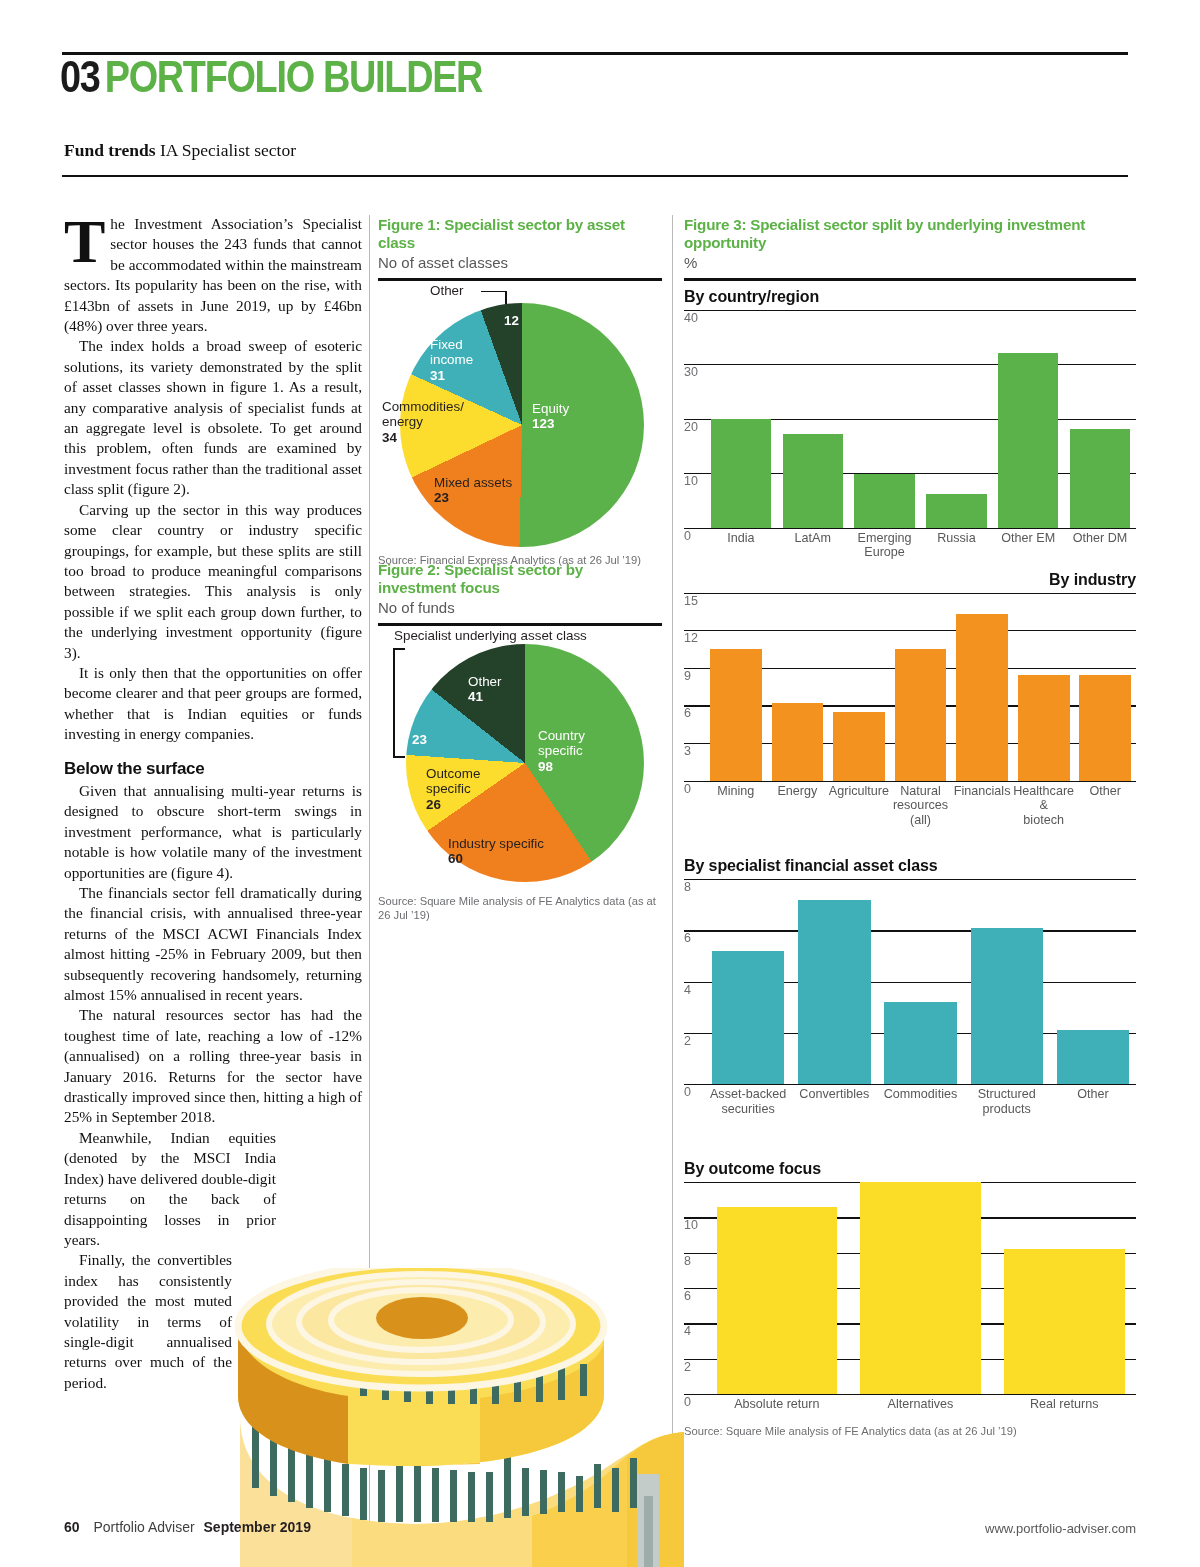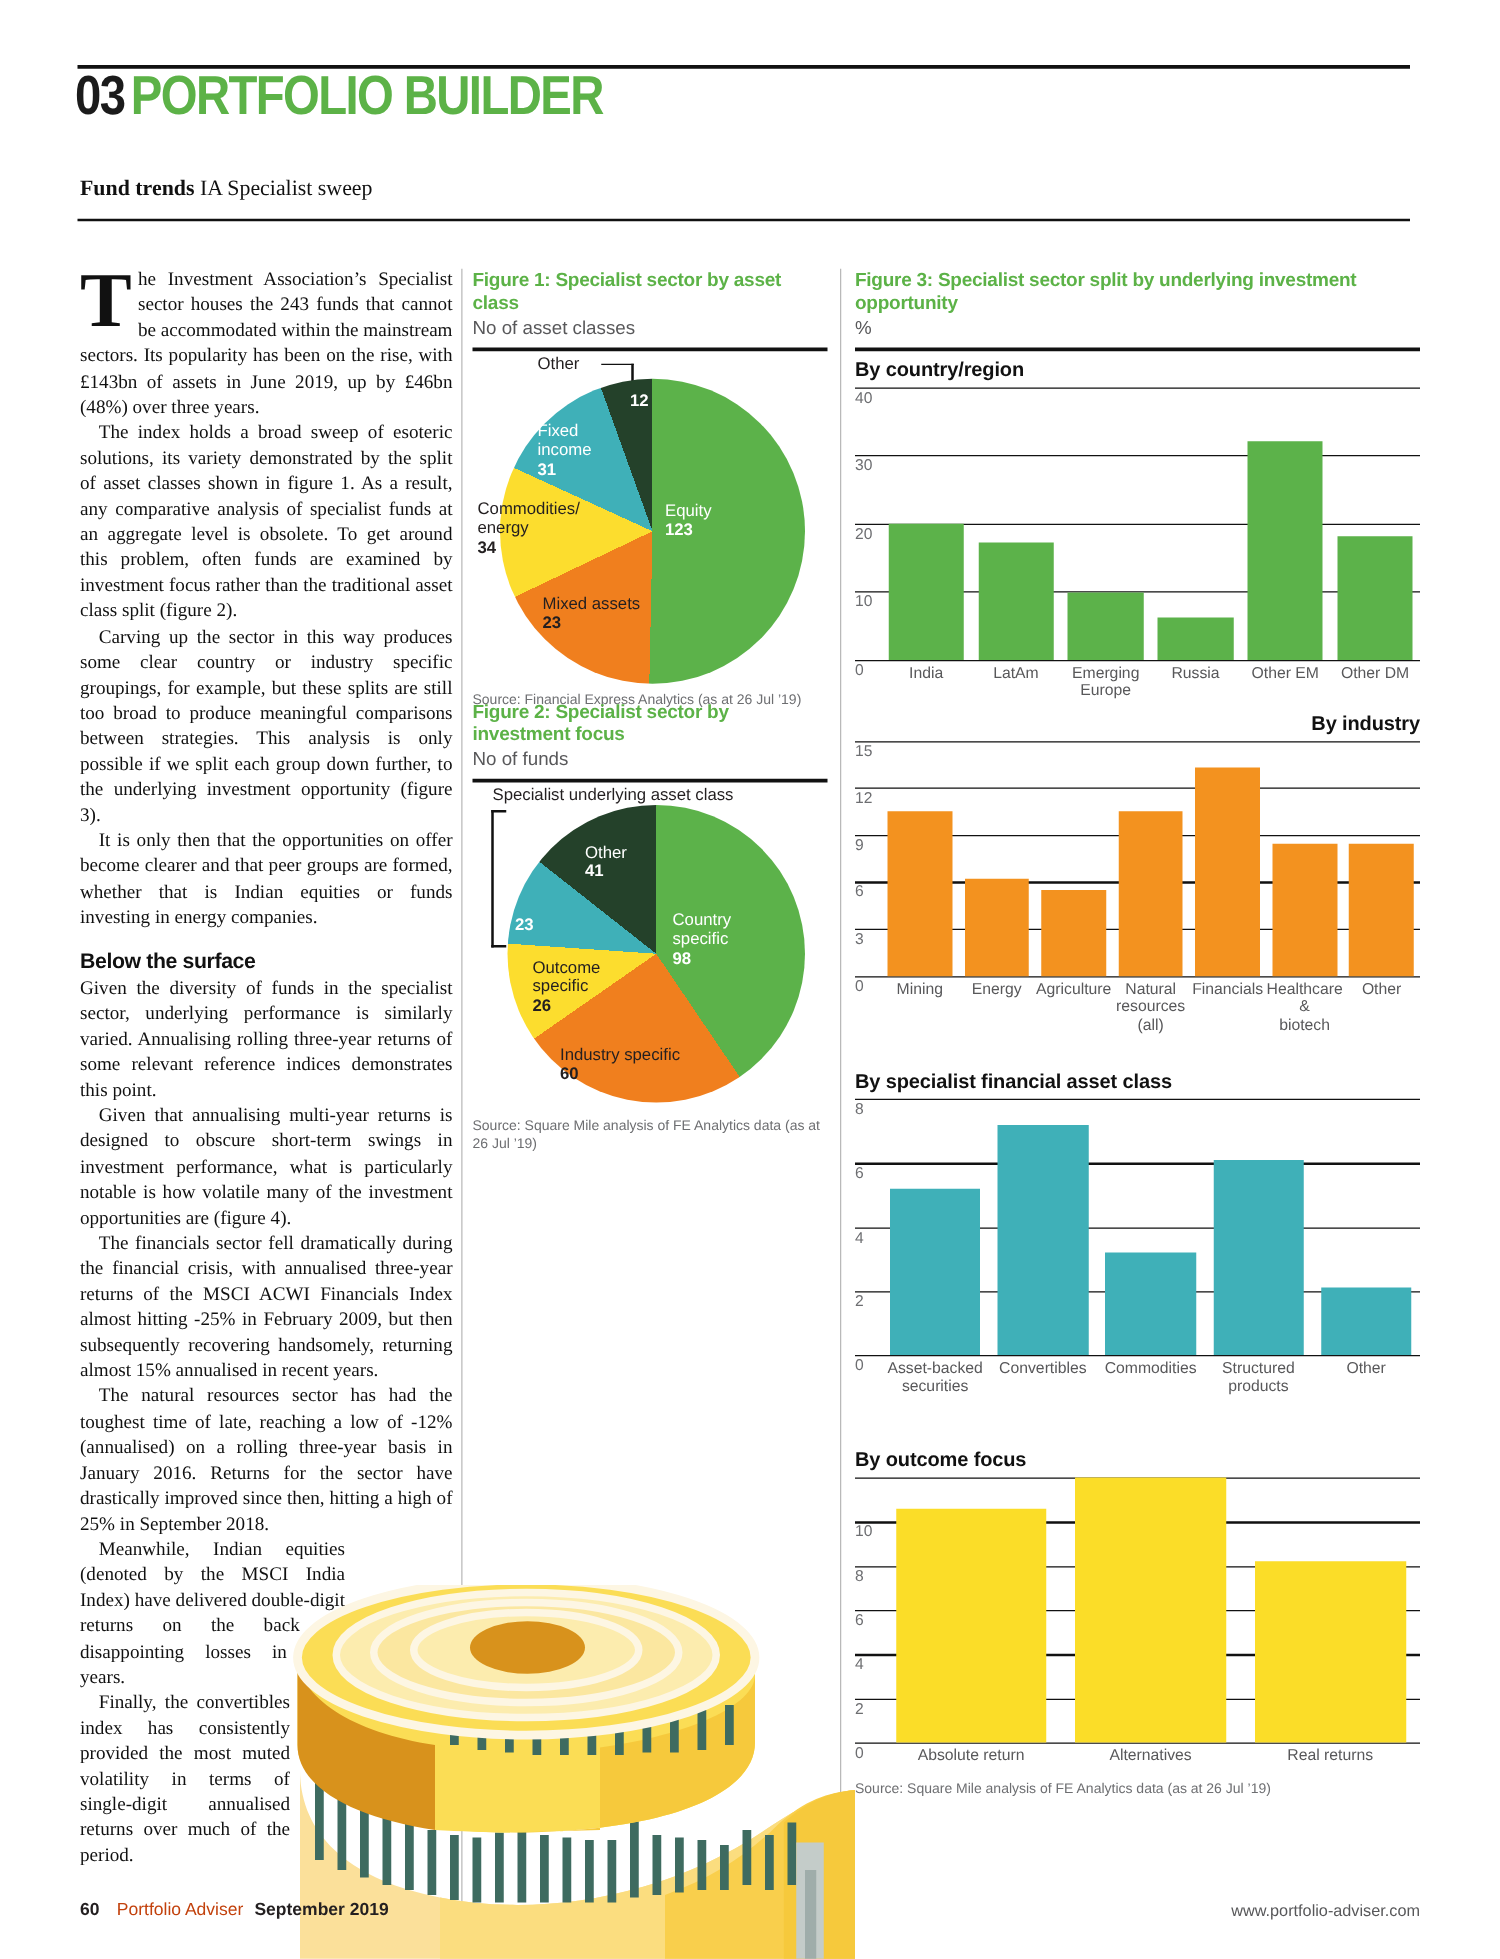--- a/index.html
+++ b/index.html
@@ -78,50 +78,49 @@
   .xlab{flex:1;text-align:center;font-family:"Liberation Sans",sans-serif;
         font-size:12.6px;color:#58585a;line-height:14.5px;}
 
   
   .tape{position:absolute;left:232px;top:1268px;width:452px;height:300px;overflow:hidden;}
 
   
   .footer-left{position:absolute;left:64px;top:1519px;font-family:"Liberation Sans",sans-serif;
                font-size:14px;color:#231f20;}
   .footer-left .pg{font-weight:bold;}
-  .footer-left .mag{color:#c2410c;}
+  .footer-left .mag{color:#404040;}
   .footer-left .date{font-weight:bold;}
   .footer-right{position:absolute;right:64px;top:1521px;font-family:"Liberation Sans",sans-serif;
                 font-size:13px;color:#58585a;}
 </style>
 </head>
 <body>
 
 <div class="page">
 
   <div class="rule-top"></div>
   <div class="masthead">
     <span class="mast-num">03</span>
     <span class="mast-title">PORTFOLIO BUILDER</span>
   </div>
   <div class="kicker">
-    <b>Fund trends</b><span> IA Specialist sweep</span>
+    <b>Fund trends</b><span> IA Specialist sector</span>
   </div>
   <div class="rule-kicker"></div>
 
   <div class="vrule a"></div>
   <div class="vrule b"></div>
 
   <div class="col-text">
     <p class="first"><span class="dropcap">T</span><span>he Investment Association’s Specialist sector houses the 243 funds that cannot be accommodated within the mainstream sectors. Its popularity has been on the rise, with £143bn of assets in June 2019, up by £46bn (48%) over three years.</span></p>
     <p><span>The index holds a broad sweep of esoteric solutions, its variety demonstrated by the split of asset classes shown in figure 1. As a result, any comparative analysis of specialist funds at an aggregate level is obsolete. To get around this problem, often funds are examined by investment focus rather than the traditional asset class split (figure 2).</span></p>
     <p><span>Carving up the sector in this way produces some clear country or industry specific groupings, for example, but these splits are still too broad to produce meaningful comparisons between strategies. This analysis is only possible if we split each group down further, to the underlying investment opportunity (figure 3).</span></p>
     <p><span>It is only then that the opportunities on offer become clearer and that peer groups are formed, whether that is Indian equities or funds investing in energy companies.</span></p>
     <div class="subhead">Below the surface</div>
-    <p class="first"><span>Given the diversity of funds in the specialist sector, underlying performance is similarly varied. Annualising rolling three-year returns of some relevant reference indices demonstrates this point.</span></p>
     <p><span>Given that annualising multi-year returns is designed to obscure short-term swings in investment performance, what is particularly notable is how volatile many of the investment opportunities are (figure 4).</span></p>
     <p><span>The financials sector fell dramatically during the financial crisis, with annualised three-year returns of the MSCI ACWI Financials Index almost hitting -25% in February 2009, but then subsequently recovering handsomely, returning almost 15% annualised in recent years.</span></p>
     <p><span>The natural resources sector has had the toughest time of late, reaching a low of -12% (annualised) on a rolling three-year basis in January 2016. Returns for the sector have drastically improved since then, hitting a high of 25% in September 2018.</span></p>
     <p style="width:212px;"><span>Meanwhile, Indian equities (denoted by the MSCI India Index) have delivered double-digit returns on the back of disappointing losses in prior years.</span></p>
     <p style="width:168px;"><span>Finally, the convertibles index has consistently provided the most muted volatility in terms of single-digit annualised returns over much of the period.</span></p>
   </div>
 
   <div class="fig1">
     <div class="figtitle">Figure 1: Specialist sector by asset class</div>
     <div class="figsub">No of asset classes</div>

